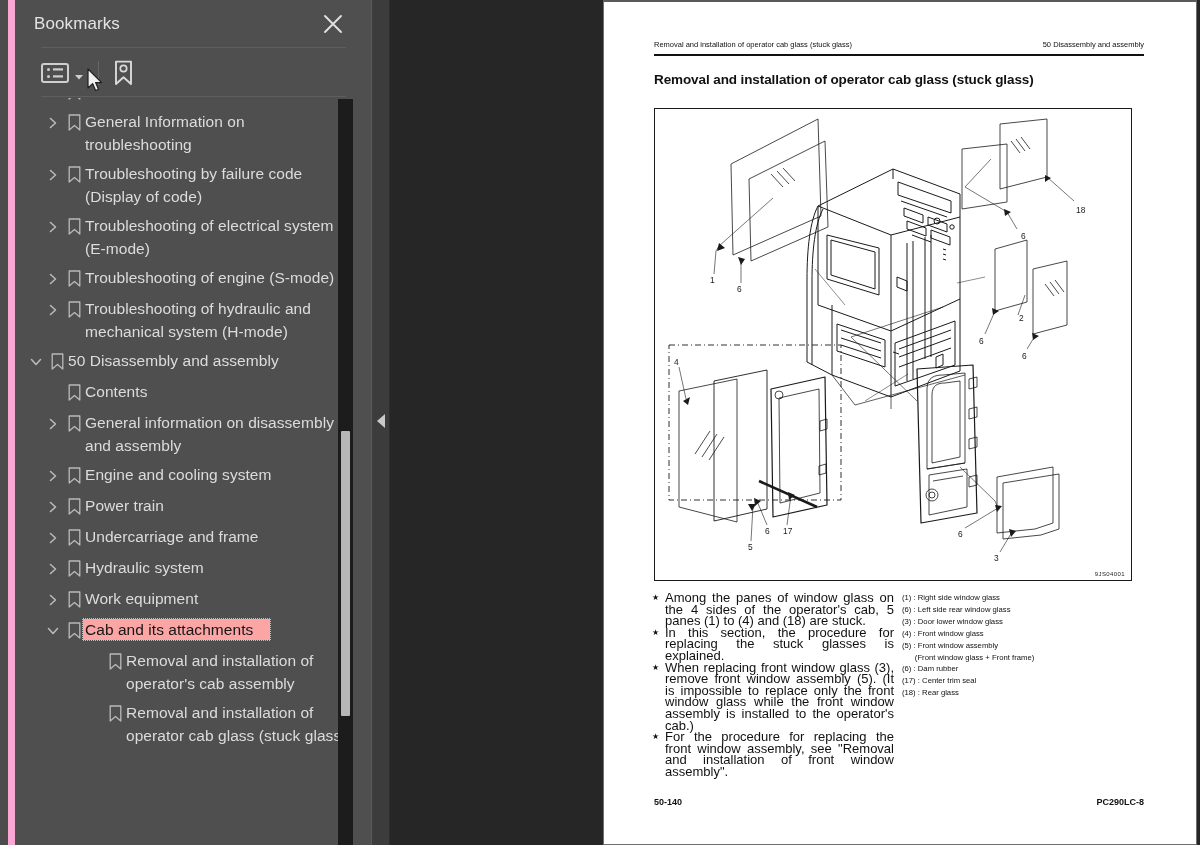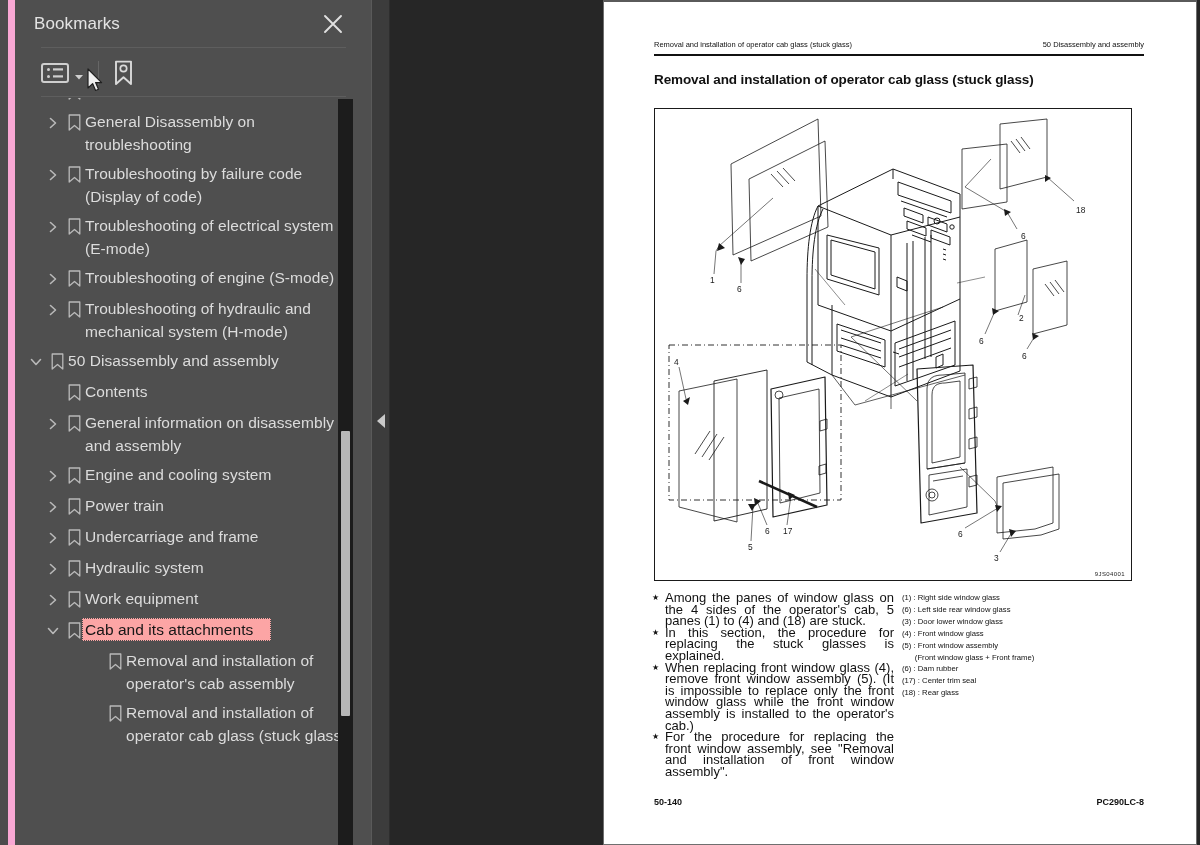--- a/index.html
+++ b/index.html
@@ -257,21 +257,21 @@
               <div class="twisty">
                 <svg width="12" height="12" viewBox="0 0 12 12">
                   <path d="M3.5 1.5 L8.5 6 L3.5 10.5" fill="none" stroke="#b9b9b9" stroke-width="1.6" stroke-linecap="round" stroke-linejoin="round"></path>
                 </svg>
               </div>
               <div class="bm-ico">
                 <svg width="13" height="17" viewBox="0 0 13 17">
                   <path d="M1.2 1 H11.8 V16 L6.5 11.4 L1.2 16 Z" fill="none" stroke="#b9b9b9" stroke-width="1.3" stroke-linecap="round" stroke-linejoin="round"></path>
                 </svg>
               </div>
-              <div class="bm-label">General Disassembly on troubleshooting</div>
+              <div class="bm-label">General Information on troubleshooting</div>
             </div>
             <div class="bm-row lvl1">
               <div class="twisty">
                 <svg width="12" height="12" viewBox="0 0 12 12">
                   <path d="M3.5 1.5 L8.5 6 L3.5 10.5" fill="none" stroke="#b9b9b9" stroke-width="1.6" stroke-linecap="round" stroke-linejoin="round"></path>
                 </svg>
               </div>
               <div class="bm-ico">
                 <svg width="13" height="17" viewBox="0 0 13 17">
                   <path d="M1.2 1 H11.8 V16 L6.5 11.4 L1.2 16 Z" fill="none" stroke="#b9b9b9" stroke-width="1.3" stroke-linecap="round" stroke-linejoin="round"></path>
@@ -640,21 +640,21 @@
             <div class="note">
               <span class="star">★</span>
               <span class="note-txt">Among the panes of window glass on the 4 sides of the operator's cab, 5 panes (1) to (4) and (18) are stuck.</span>
             </div>
             <div class="note">
               <span class="star">★</span>
               <span class="note-txt">In this section, the procedure for replacing the stuck glasses is explained.</span>
             </div>
             <div class="note">
               <span class="star">★</span>
-              <span class="note-txt">When replacing front window glass (4), remove front window assembly (5). (It is impossible to replace only the front window glass while the front window assembly is installed to the operator's cab.)</span>
+              <span class="note-txt">When replacing front window glass (3), remove front window assembly (5). (It is impossible to replace only the front window glass while the front window assembly is installed to the operator's cab.)</span>
             </div>
             <div class="note">
               <span class="star">★</span>
               <span class="note-txt">For the procedure for replacing the front window assembly, see "Removal and installation of front window assembly".</span>
             </div>
           </div>
         <div class="legend">
             <div>(1) : Right side window glass</div>
             <div>(6) : Left side rear window glass</div>
             <div>(3) : Door lower window glass</div>

